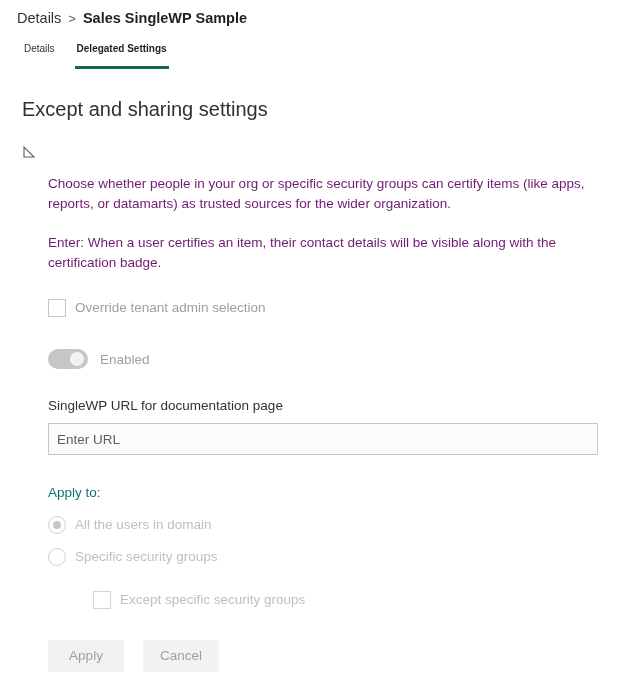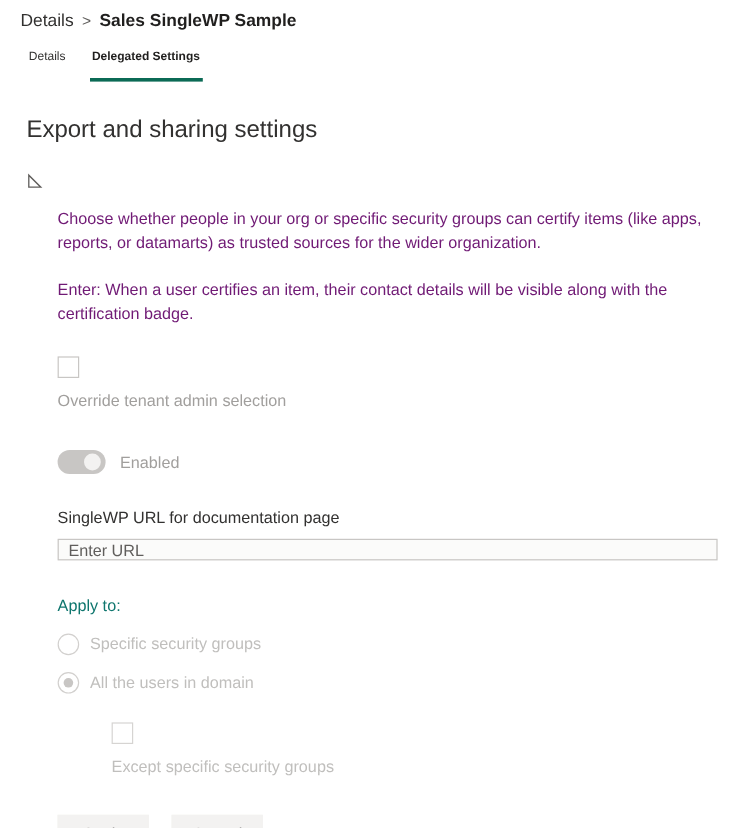--- a/index.html
+++ b/index.html
@@ -121,24 +121,23 @@
     font-size: 13.5px;
     line-height: 20px;
     color: #701a75;
     max-width: 540px;
   }
   .desc + .desc { margin-top: 19px; }
 
   
   .check-row {
     display: flex;
-    align-items: flex-start;
+    align-items: flex-end;
     gap: 9px;
     margin-top: 25px;
-    flex-direction: column;
   }
   .checkbox-box {
     width: 18px;
     height: 18px;
     border: 1px solid #c8c6c4;
     background: #ffffff;
     box-sizing: border-box;
     flex: 0 0 auto;
   }
   .check-label {
@@ -182,21 +181,21 @@
   .field-block { margin-top: 27px; }
   .field-label {
     font-size: 13.5px;
     line-height: 19px;
     color: #323130;
     margin-bottom: 8px;
   }
   .text-input {
     display: block;
     width: 550px;
-    height: 18px;
+    height: 32px;
     box-sizing: border-box;
     border: 1px solid #c8c6c4;
     background: #fbfbfa;
     padding: 0 8px;
     font-family: "Liberation Sans", sans-serif;
     font-size: 13.5px;
     color: #323130;
     outline: none;
   }
   .text-input::placeholder { color: #605e5c; opacity: 1; }
@@ -279,21 +278,21 @@
 
 <div class="tabs">
   <div class="tab">
     <span>Details</span>
   </div>
   <div class="tab active">
     <span>Delegated Settings</span>
   </div>
 </div>
 
-<div class="page-heading">Export and sharing settings</div>
+<div class="page-heading">Except and sharing settings</div>
 
 <div class="group">
 
   <div class="group-header">
     <svg class="collapse-icon" viewBox="0 0 14 14">
       <path d="M2 12 L12 12 L2 2 Z" fill="none" stroke="#605e5c" stroke-width="1.1"></path>
     </svg>
   </div>
 
   <div class="group-body">
@@ -314,27 +313,27 @@
     </div>
 
     <div class="field-block">
       <div class="field-label">SingleWP URL for documentation page</div>
       <input class="text-input" type="text" placeholder="Enter URL" style="">
     </div>
 
     <div class="applyto-label">Apply to:</div>
 
     <div class="radio-row">
+      <span class="radio-circle checked"></span>
+      <span class="radio-label">All the users in domain</span>
+    </div>
+
+    <div class="radio-row">
       <span class="radio-circle"></span>
       <span class="radio-label">Specific security groups</span>
-    </div>
-
-    <div class="radio-row">
-      <span class="radio-circle checked"></span>
-      <span class="radio-label">All the users in domain</span>
     </div>
 
     <div class="check-row sub">
       <span class="checkbox-box"></span>
       <span class="check-label">Except specific security groups</span>
     </div>
 
     <div class="btn-row">
       <button class="btn">Apply</button>
       <button class="btn">Cancel</button>

